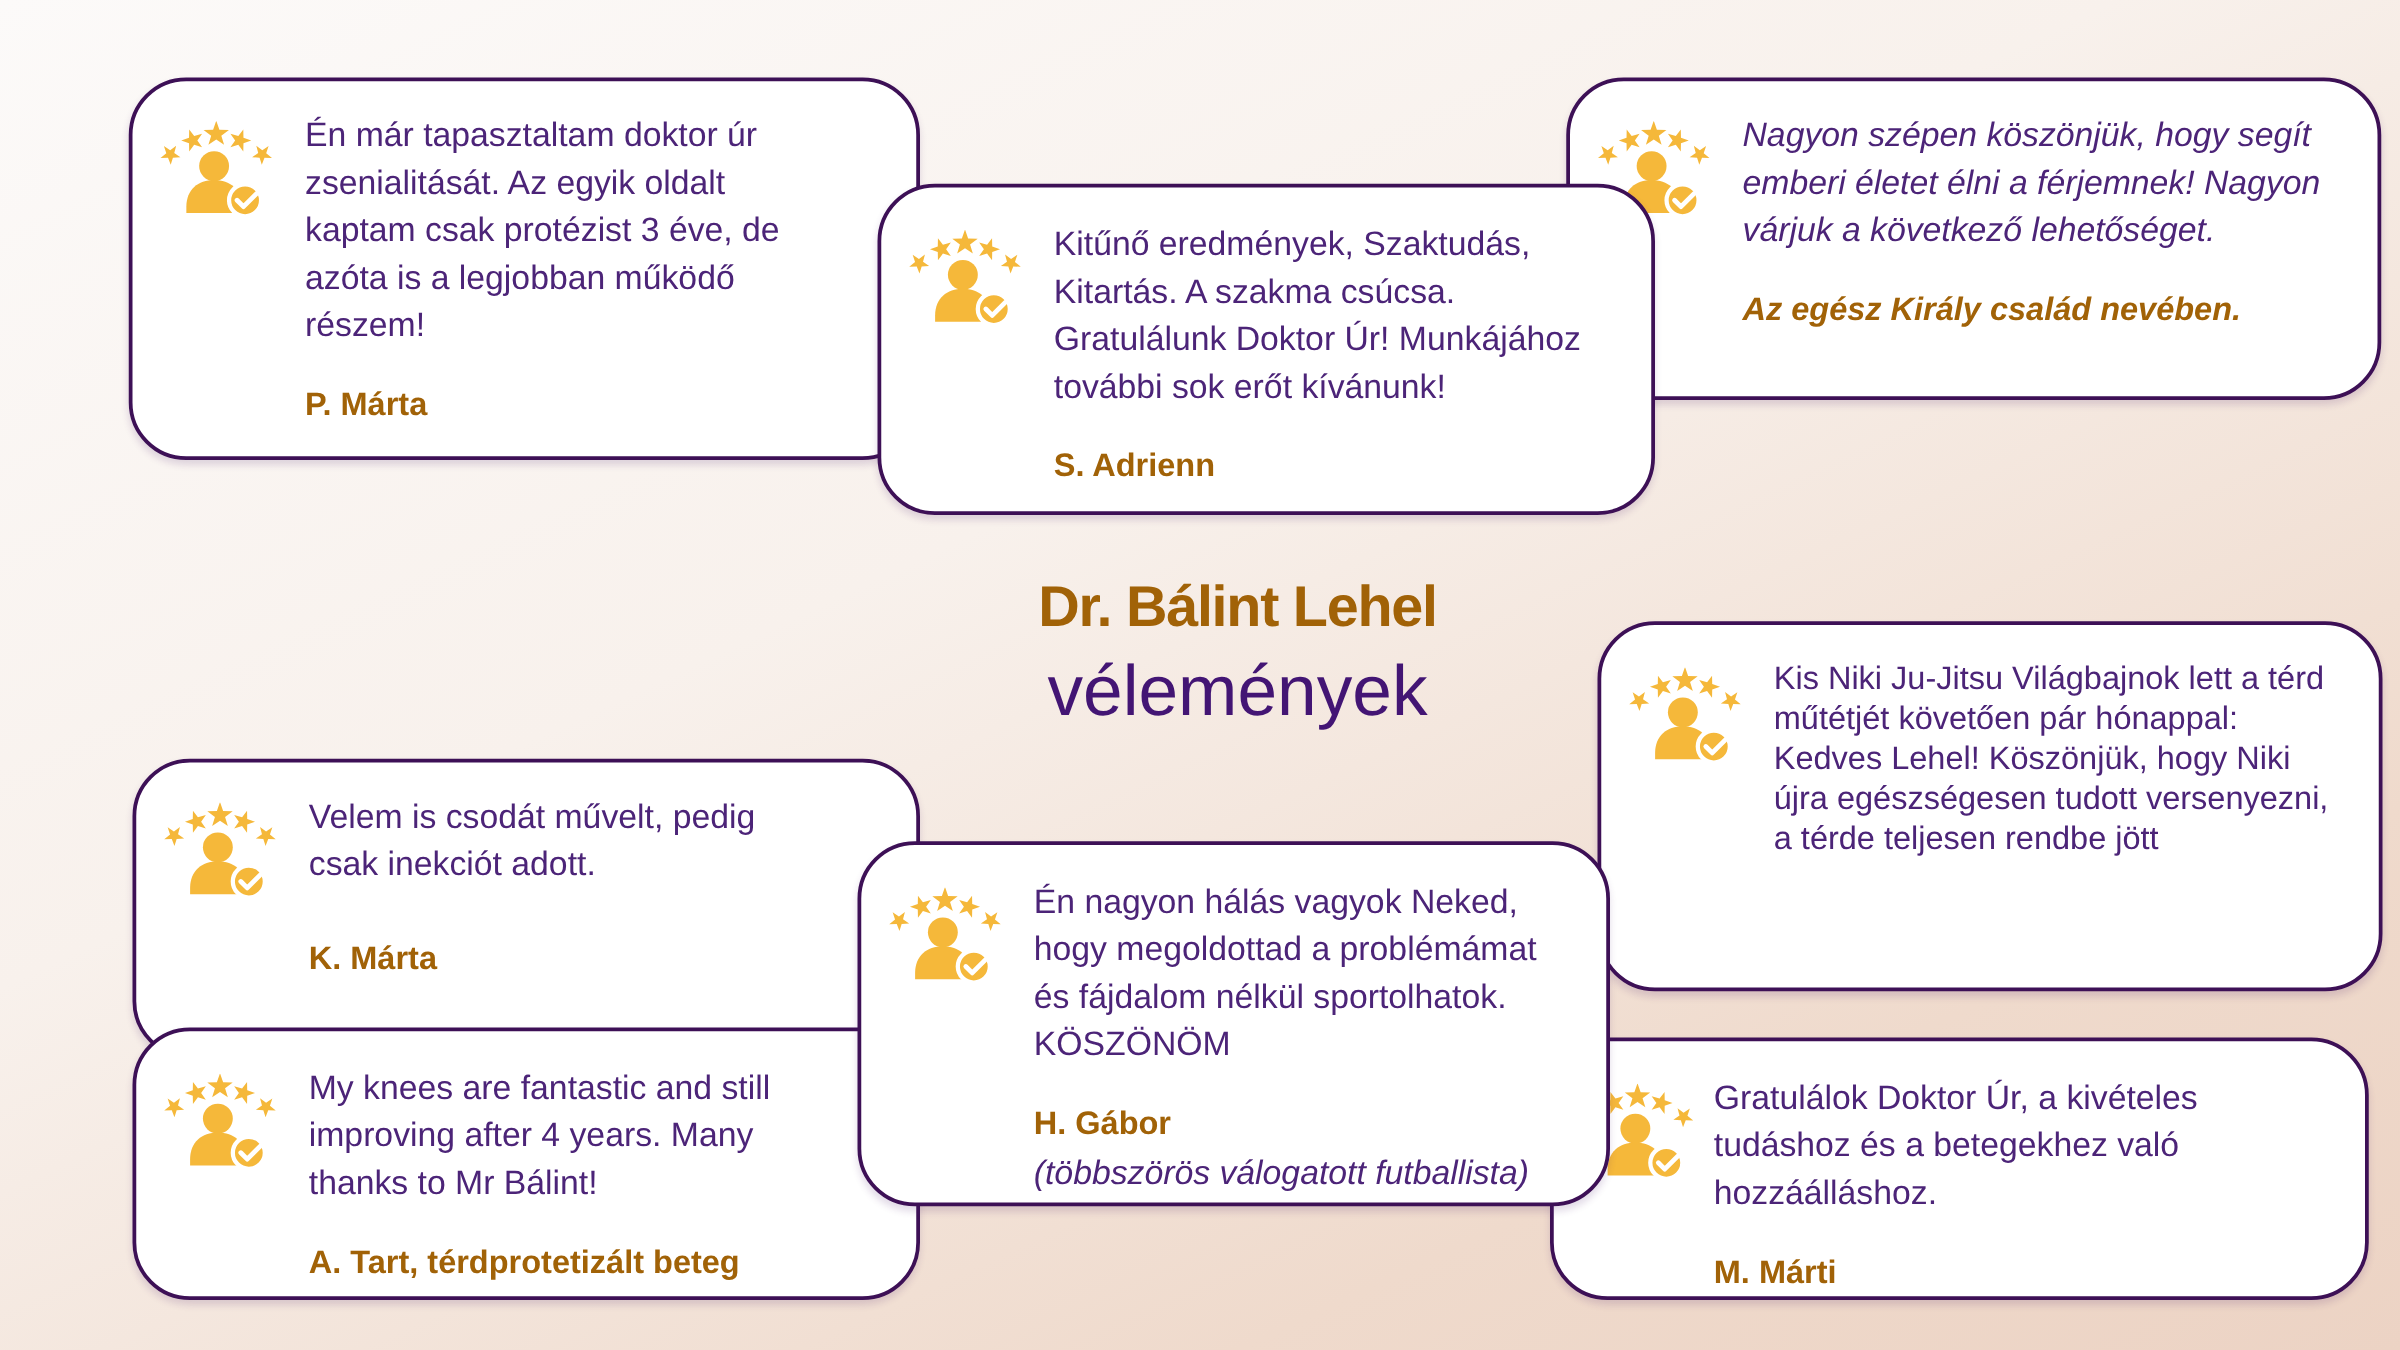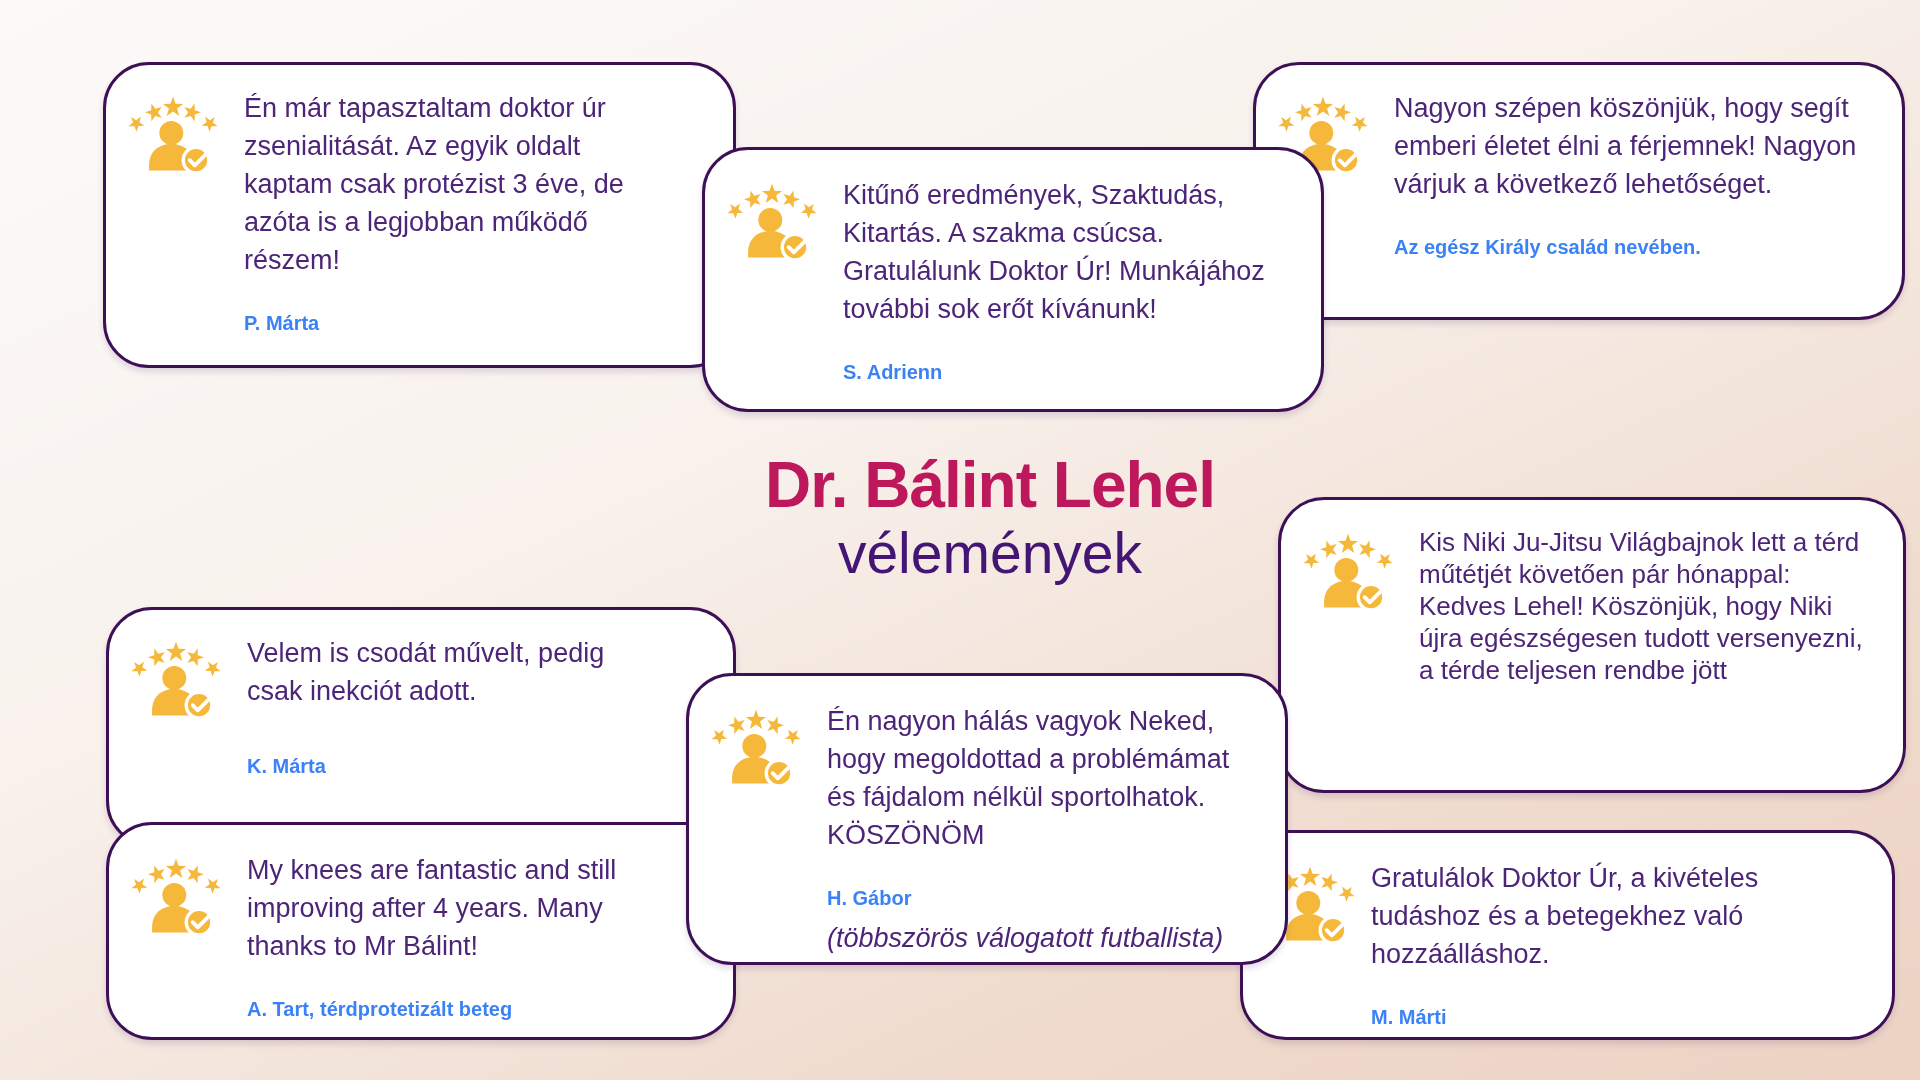--- a/index.html
+++ b/index.html
@@ -15,50 +15,50 @@
     background:#ffffff;border:3px solid #3d1056;border-radius:46px;
     box-shadow:0 4px 6px rgba(80,40,110,.16);
     box-sizing:border-box;
   }
   .icon{width:94px;height:82px;flex:none;margin:8px 24px 0 0;}
   .body{flex:1;min-width:0;}
   .t-text{
     margin:0;color:#4c2478;font-size:27px;line-height:38px;font-weight:400;
   }
   .t-name{
-    margin:28px 0 0 0;color:#3b82f6;font-size:20px;line-height:32px;font-weight:700;
+    margin:28px 0 0 0;color:#a16207;font-size:26px;line-height:32px;font-weight:700;
   }
   .t-role{
     margin:7px 0 0 0;color:#4c2478;font-size:27px;line-height:34px;font-style:italic;font-weight:400;
   }
   
   .c1{left:103px;top:62px;width:633px;height:306px;padding:24px 24px 0 20px;z-index:1;}
   .c1 .t-text{max-width:392px;}
   .c2{left:702px;top:147px;width:622px;height:265px;padding:26px 24px 0 20px;z-index:3;}
   .c2 .t-text{max-width:452px;}
-  .c3{left:1253px;top:62px;width:652px;height:258px;padding:24px 24px 0 20px;z-index:1;}
+  .c3{left:1253px;top:62px;width:652px;height:258px;padding:24px 24px 0 20px;z-index:1;font-style:italic;}
   .c3 .t-text{max-width:482px;}
   .c4{left:106px;top:607px;width:630px;height:240px;padding:24px 24px 0 20px;z-index:1;}
   .c4 .t-text{max-width:388px;}
   .c4 .t-name{margin-top:40px;}
   .c5{left:686px;top:673px;width:602px;height:292px;padding:26px 20px 0 20px;z-index:4;}
   .c5 .t-text{max-width:456px;}
   .c6{left:1278px;top:497px;width:628px;height:296px;padding:26px 22px 0 20px;z-index:1;}
   .c6 .t-text{max-width:478px;font-size:26px;line-height:32px;}
   .c7{left:106px;top:822px;width:630px;height:218px;padding:26px 24px 0 20px;z-index:1;}
   .c7 .t-text{max-width:392px;}
   .c8{left:1240px;top:830px;width:655px;height:210px;padding:26px 24px 0 20px;z-index:1;}
   .c8 .icon{margin-right:14px;}
   .c8 .t-text{max-width:442px;}
   
   .title-block{
     position:absolute;left:620px;top:448px;width:740px;text-align:center;z-index:2;
   }
   .title-block h1{
-    margin:0;color:#be185d;font-size:64px;line-height:74px;font-weight:800;letter-spacing:-1px;
+    margin:0;color:#a16207;font-size:46px;line-height:74px;font-weight:800;letter-spacing:-1px;
   }
   .title-block .subtitle{
     margin-top:4px;color:#431574;font-size:57px;line-height:54px;font-weight:400;
   }
   .defs-hidden{position:absolute;width:0;height:0;overflow:hidden;}
 </style>
 </head>
 <body>
 
 <svg class="defs-hidden" aria-hidden="true">

